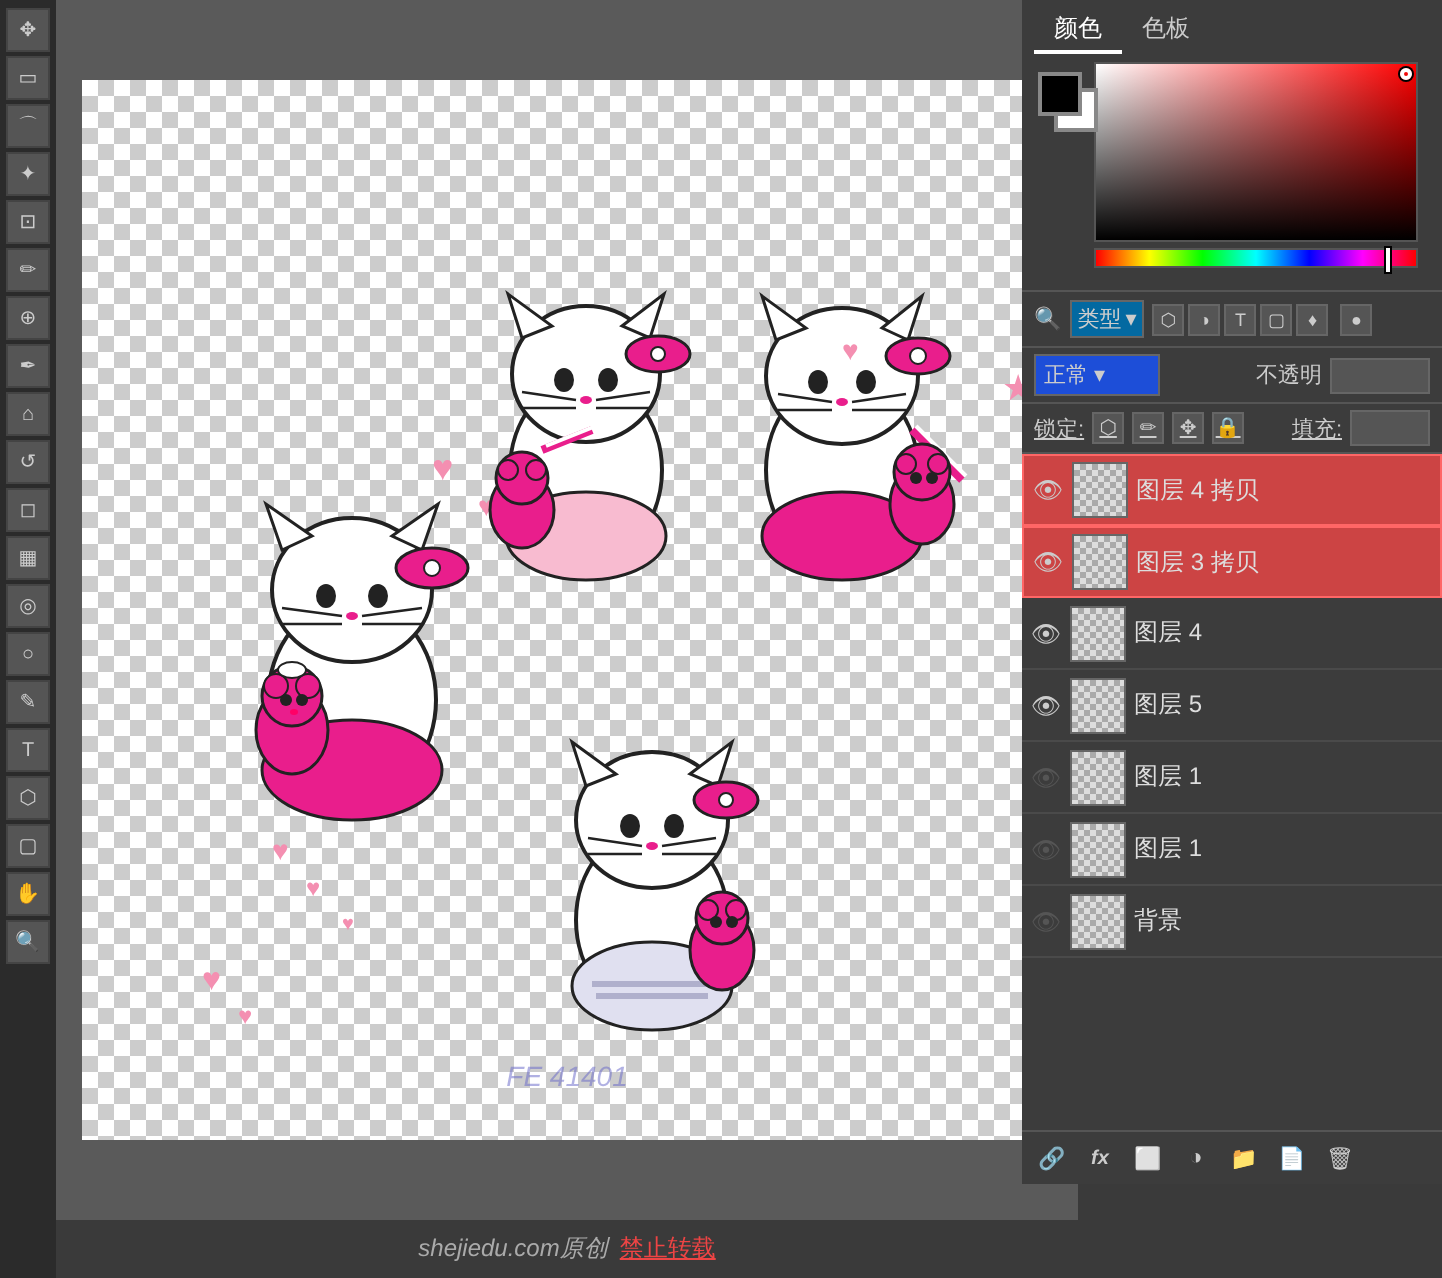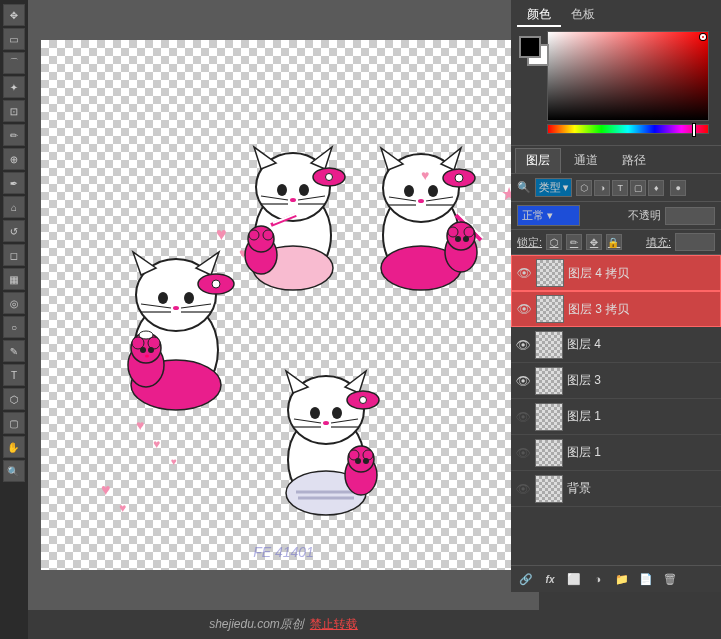--- a/index.html
+++ b/index.html
@@ -500,21 +500,21 @@
       <ellipse cx="327" cy="415" rx="5" ry="5" fill="#e91e8c" stroke="#222" stroke-width="1"></ellipse>
       <ellipse cx="317" cy="421" rx="3" ry="3" fill="#222"></ellipse>
       <ellipse cx="325" cy="421" rx="3" ry="3" fill="#222"></ellipse>
 
       <text x="60" y="455" fill="#f48fb1" font-size="16">♥</text>
       <text x="78" y="472" fill="#f48fb1" font-size="12">♥</text>
       <text x="380" y="140" fill="#f48fb1" font-size="14">♥</text>
       <text x="460" y="160" fill="#f48fb1" font-size="18">★</text>
     </svg>
 
-    <div style="position:absolute; bottom:10px; left:50%; transform:translateX(-50%); font-size:14px; color:rgba(100,100,200,0.5); font-style:italic; white-space:nowrap;">
+    <div style="position:absolute; bottom:24px; left:50%; transform:translateX(-50%); font-size:14px; color:rgba(100,100,200,0.5); font-style:italic; white-space:nowrap;">
       <span>FE 41401</span>
     </div>
   </div>
 </div>
 
 <div class="watermark-bar">
   <span class="watermark-text">shejiedu.com原创</span>
   <span class="watermark-link">禁止转载</span>
 </div>
 
@@ -540,25 +540,20 @@
         <div style="width:22px; height:22px; background:#000; border:2px solid #888; position:absolute; top:0; left:0; z-index:2;"></div>
         <div style="width:22px; height:22px; background:#fff; border:2px solid #888; position:absolute; top:8px; left:8px; z-index:1;"></div>
       </div>
 
       <div style="position:absolute; left:30px; top:93px; width:162px; height:10px; background:linear-gradient(to right, #ff0000, #ffff00, #00ff00, #00ffff, #0000ff, #ff00ff, #ff0000); border:1px solid #555;">
         <div style="position:absolute; right:12px; top:-2px; width:4px; height:14px; background:#fff; border:1px solid #000;"></div>
       </div>
     </div>
   </div>
 
-  <div class="layer-tabs">
-    <div class="layer-tab active">图层</div>
-    <div class="layer-tab">通道</div>
-    <div class="layer-tab">路径</div>
-  </div>
 
   <div class="layer-options">
     <span style="font-size:11px; color:#aaa;">🔍</span>
     <div class="layer-type-dropdown">
       <span>类型</span>
       <span>▾</span>
     </div>
     <div class="layer-icons-row">
       <div class="layer-icon-btn">⬡</div>
       <div class="layer-icon-btn">◑</div>
@@ -627,21 +622,21 @@
 
     <div class="layer-item">
       <div class="eye-icon">👁</div>
       <div class="layer-thumb">
         <div class="thumb-checker"></div>
         <svg width="26" height="26" viewBox="0 0 26 26">
             <ellipse cx="13" cy="15" rx="8" ry="9" fill="#e91e8c" opacity="0.7"></ellipse>
             <ellipse cx="13" cy="11" rx="7" ry="6" fill="#fff" opacity="0.5"></ellipse>
           </svg>
       </div>
-      <span class="layer-name">图层 3</span>
+      <span class="layer-name">图层 5</span>
     </div>
 
     <div class="layer-item">
       <div class="eye-icon" style="color:#555;">👁</div>
       <div class="layer-thumb">
         <div class="thumb-checker"></div>
         <svg width="26" height="26" viewBox="0 0 26 26">
             <circle cx="8" cy="8" r="3" fill="#f48fb1"></circle>
             <circle cx="16" cy="14" r="2" fill="#f48fb1"></circle>
             <circle cx="12" cy="19" r="2.5" fill="#f48fb1"></circle>

